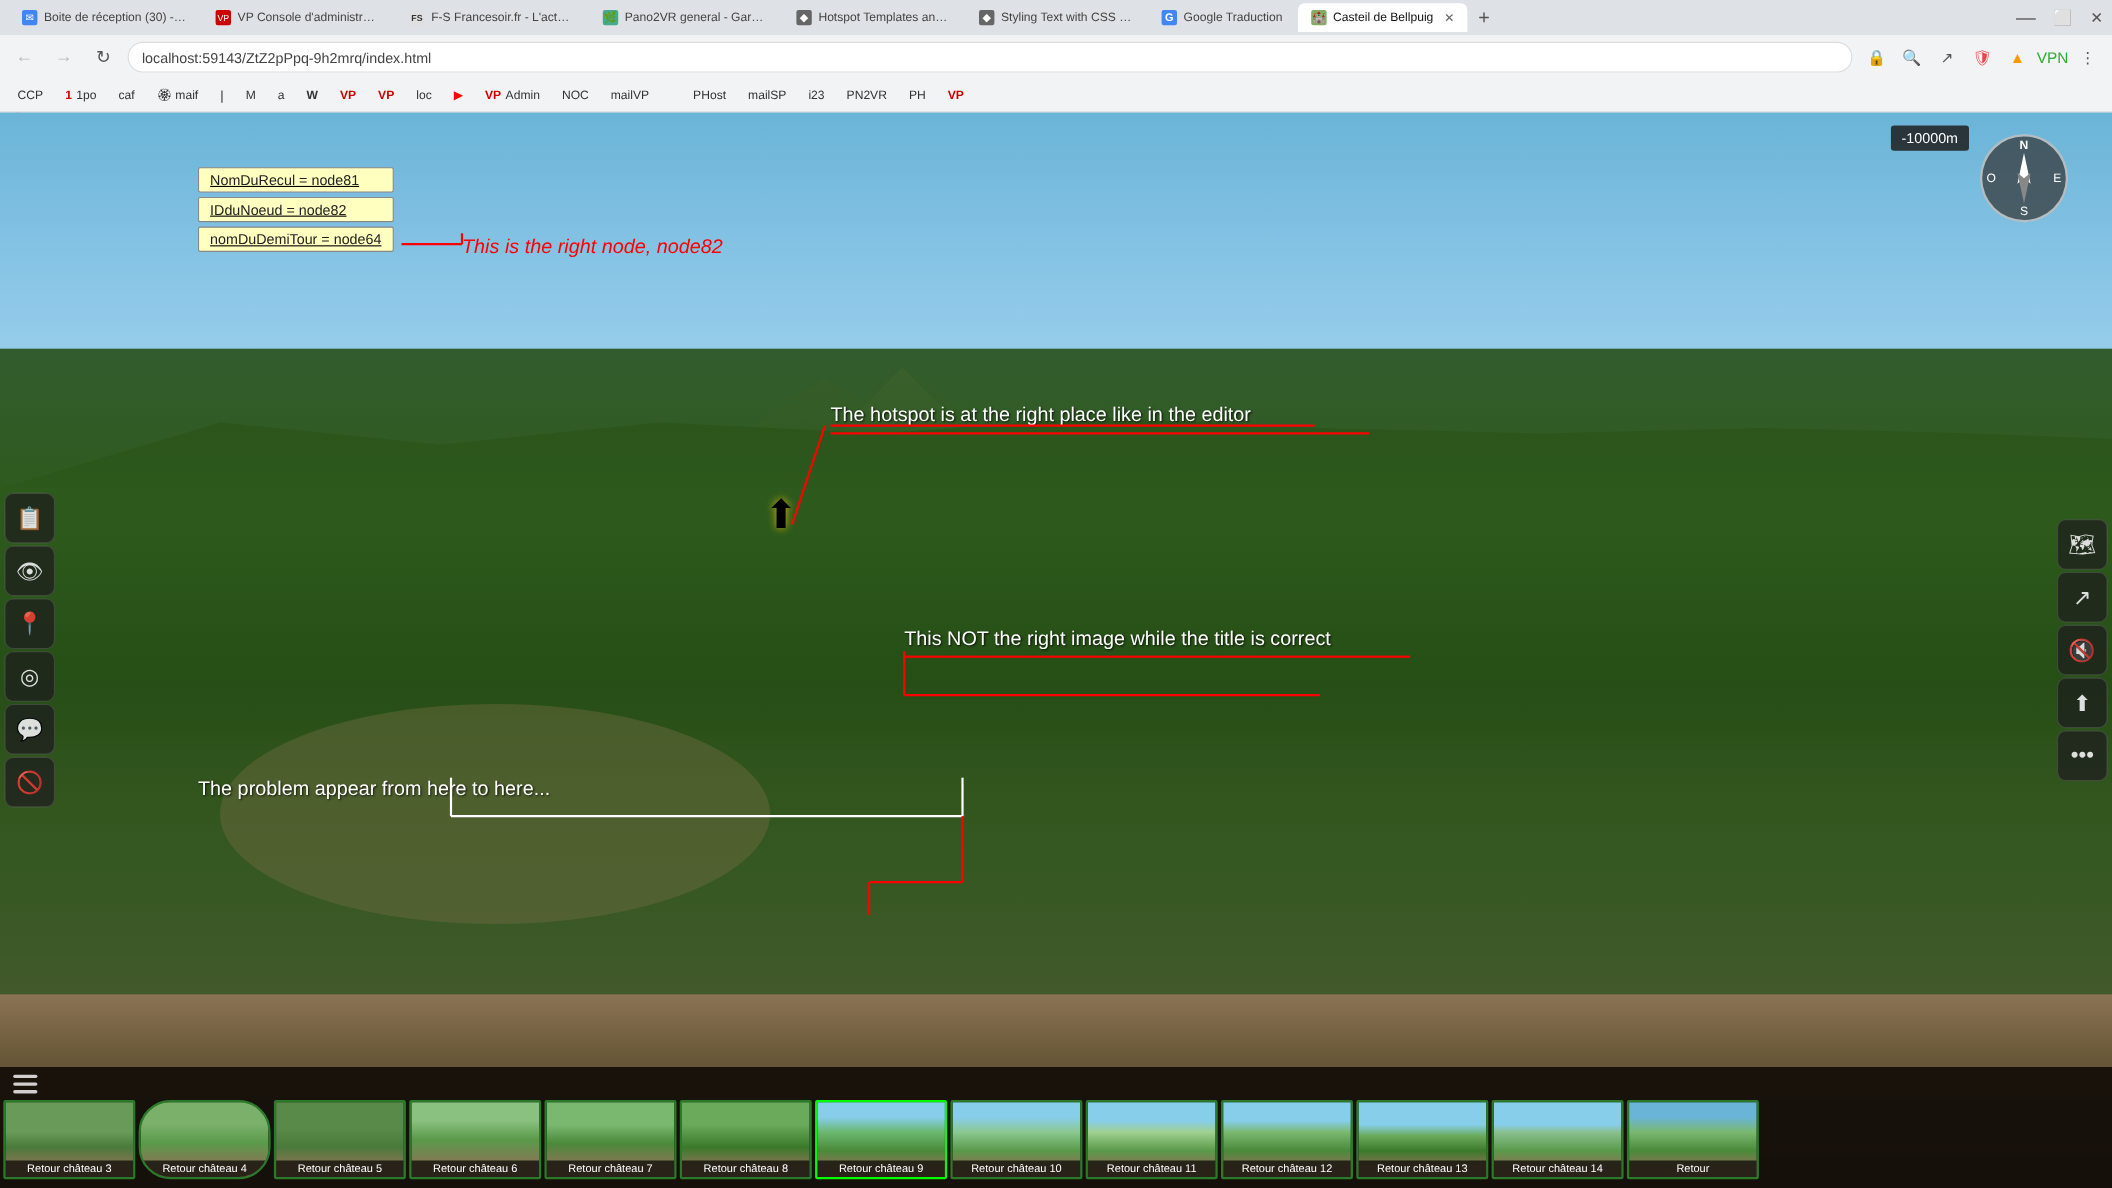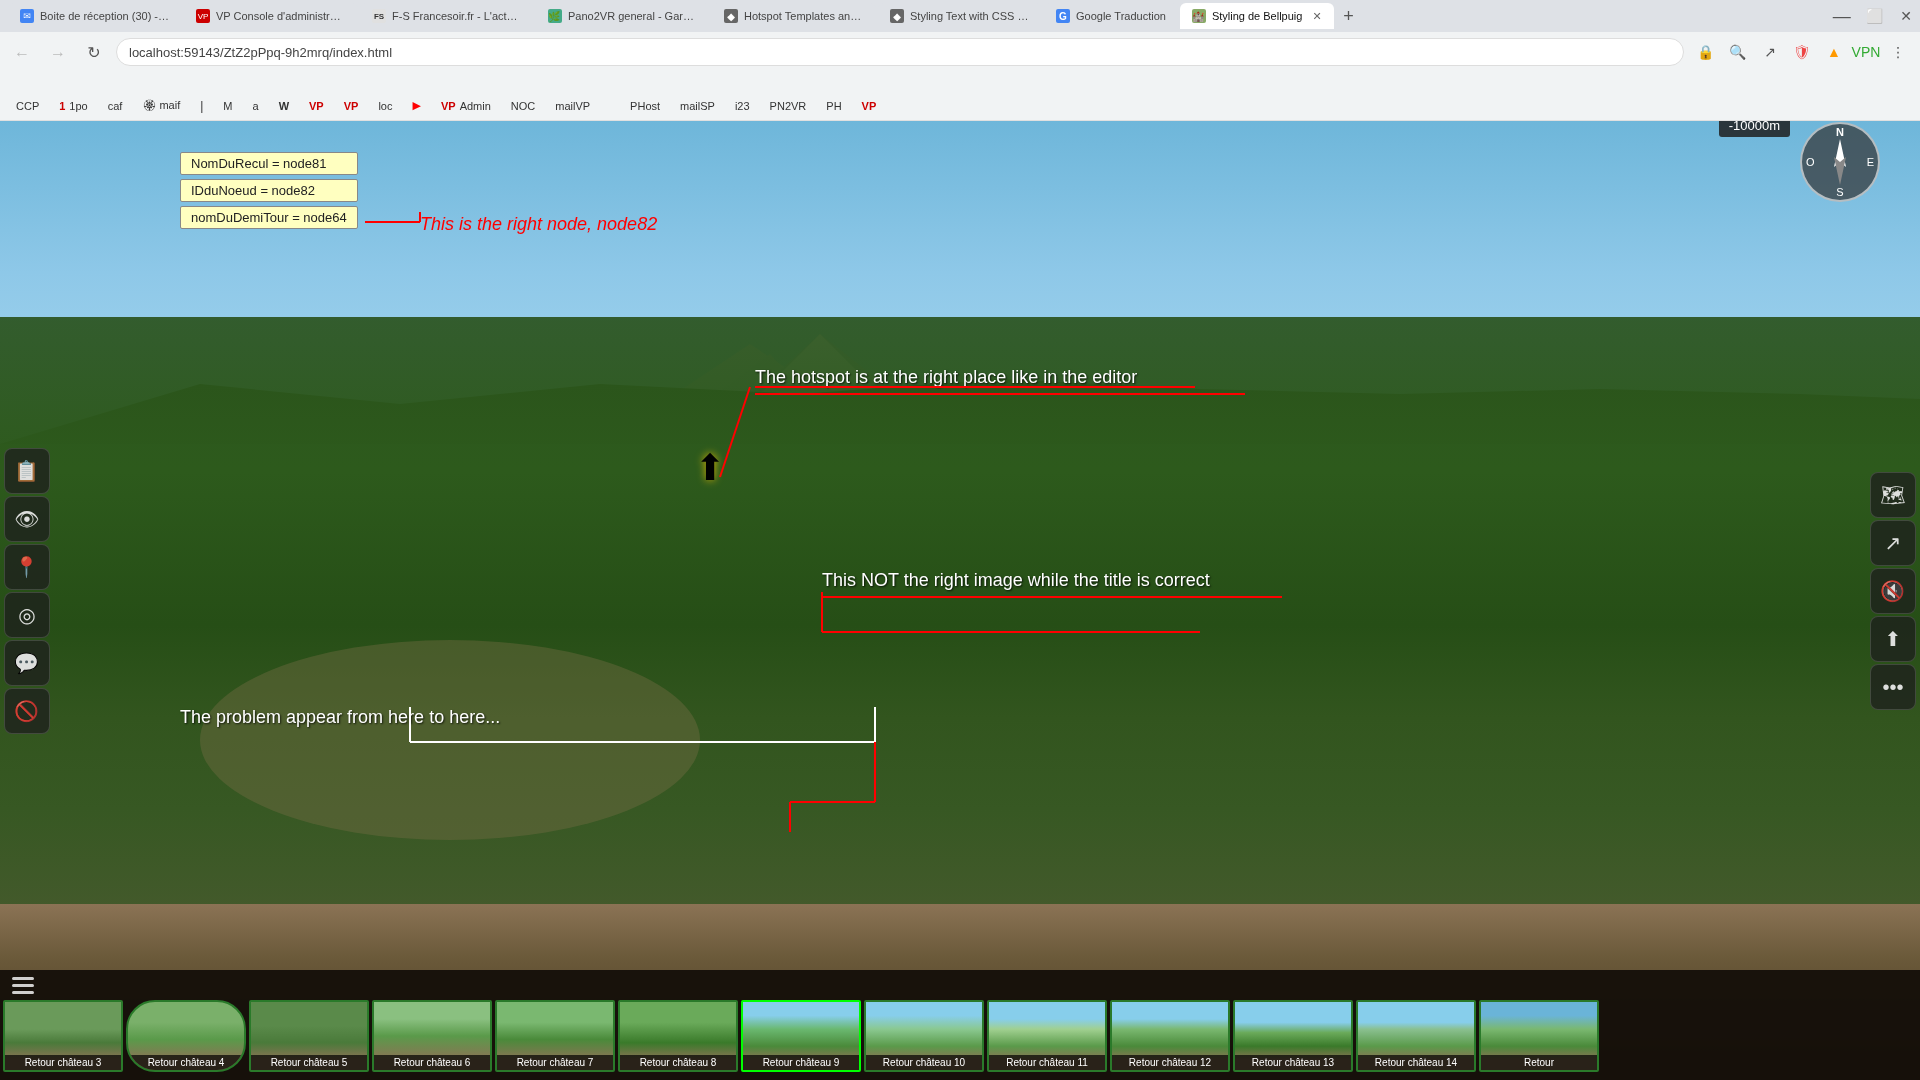--- a/index.html
+++ b/index.html
@@ -108,21 +108,20 @@
     .bookmarks-bar {
       display: flex;
       align-items: center;
       height: 30px;
       background: #f1f3f4;
       padding: 0 8px;
       border-bottom: 1px solid #e0e0e0;
       font-size: 12px;
       gap: 4px;
       overflow: hidden;
-      margin-top: 19px;
     }
     .bookmark-item {
       display: flex; align-items: center;
       padding: 2px 8px;
       border-radius: 4px;
       cursor: pointer;
       white-space: nowrap;
       gap: 4px;
       color: #333;
       font-size: 12px;
@@ -164,20 +163,21 @@
     }
 
     
     .info-panel {
       position: absolute;
       top: 50px; left: 180px;
       z-index: 40;
       display: flex;
       flex-direction: column;
       gap: 4px;
+      text-decoration: underline;
     }
 
     .info-box {
       background: #ffffc0;
       border: 1px solid #888;
       padding: 3px 10px;
       font-size: 13px;
       color: #222;
       border-radius: 2px;
       white-space: nowrap;
@@ -394,21 +394,21 @@
     <div class="tab">
       <span class="tab-favicon" style="background:#666;color:white;font-size:10px;display:flex;align-items:center;justify-content:center;">◆</span>
       <span style="overflow:hidden;text-overflow:ellipsis;max-width:120px;display:block;">Styling Text with CSS and Local...</span>
     </div>
     <div class="tab">
       <span class="tab-favicon" style="background:#4285f4;color:white;font-size:10px;display:flex;align-items:center;justify-content:center;font-weight:bold;">G</span>
       <span style="overflow:hidden;text-overflow:ellipsis;max-width:120px;display:block;">Google Traduction</span>
     </div>
     <div class="tab active">
       <span class="tab-favicon" style="background:#8a6;color:white;font-size:10px;display:flex;align-items:center;justify-content:center;">🏰</span>
-      <span style="overflow:hidden;text-overflow:ellipsis;max-width:120px;display:block;">Styling de Bellpuig</span>
+      <span style="overflow:hidden;text-overflow:ellipsis;max-width:120px;display:block;">Casteil de Bellpuig</span>
       <span class="tab-close">✕</span>
     </div>
     <div class="tab-add">+</div>
     <div class="tab-controls">
       <span style="font-size:18px;color:#555;cursor:pointer;margin-right:8px;">—</span>
       <span style="font-size:14px;color:#555;cursor:pointer;margin-right:8px;">⬜</span>
       <span style="font-size:14px;color:#555;cursor:pointer;">✕</span>
     </div>
   </div>
 

